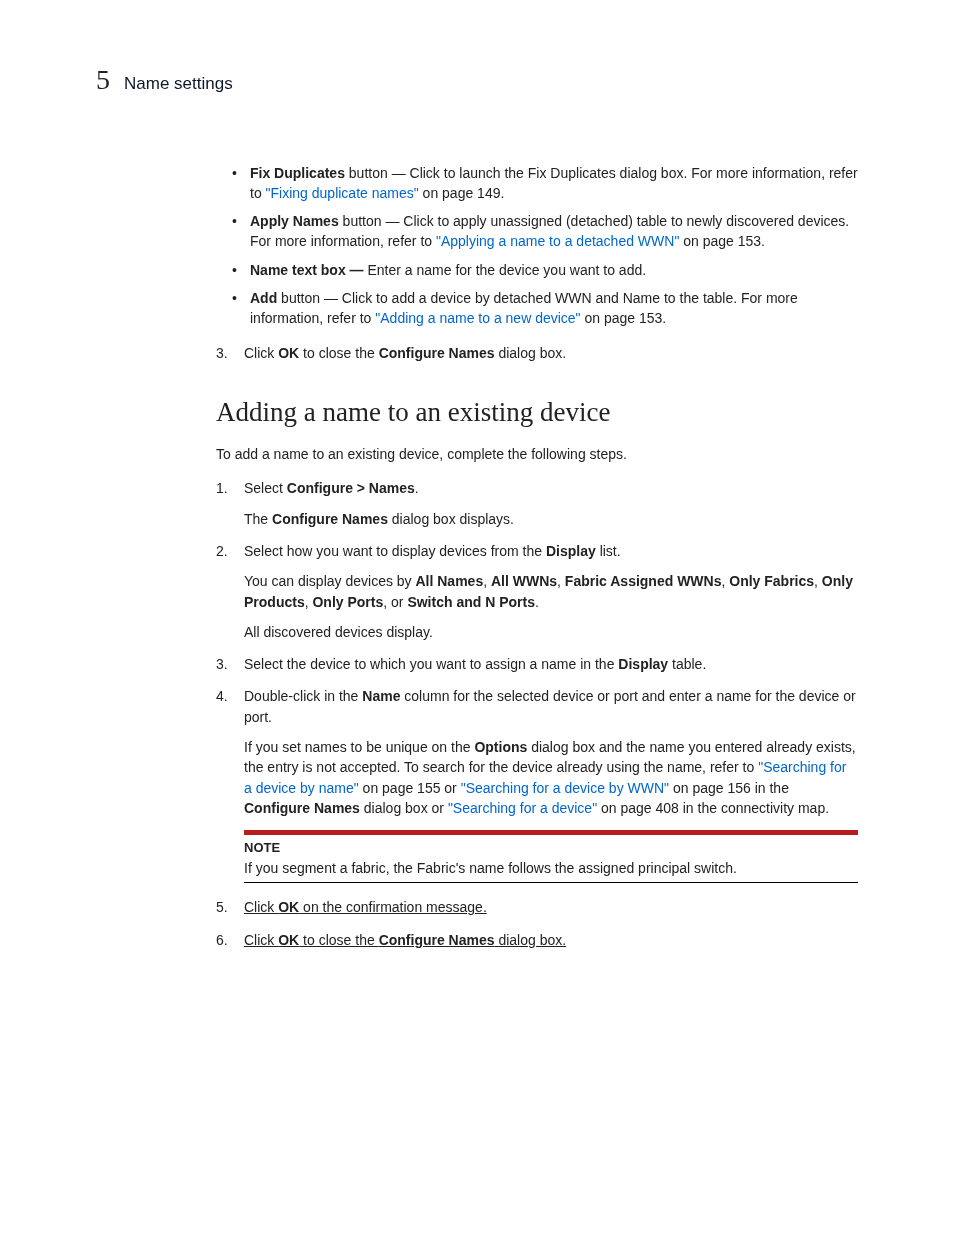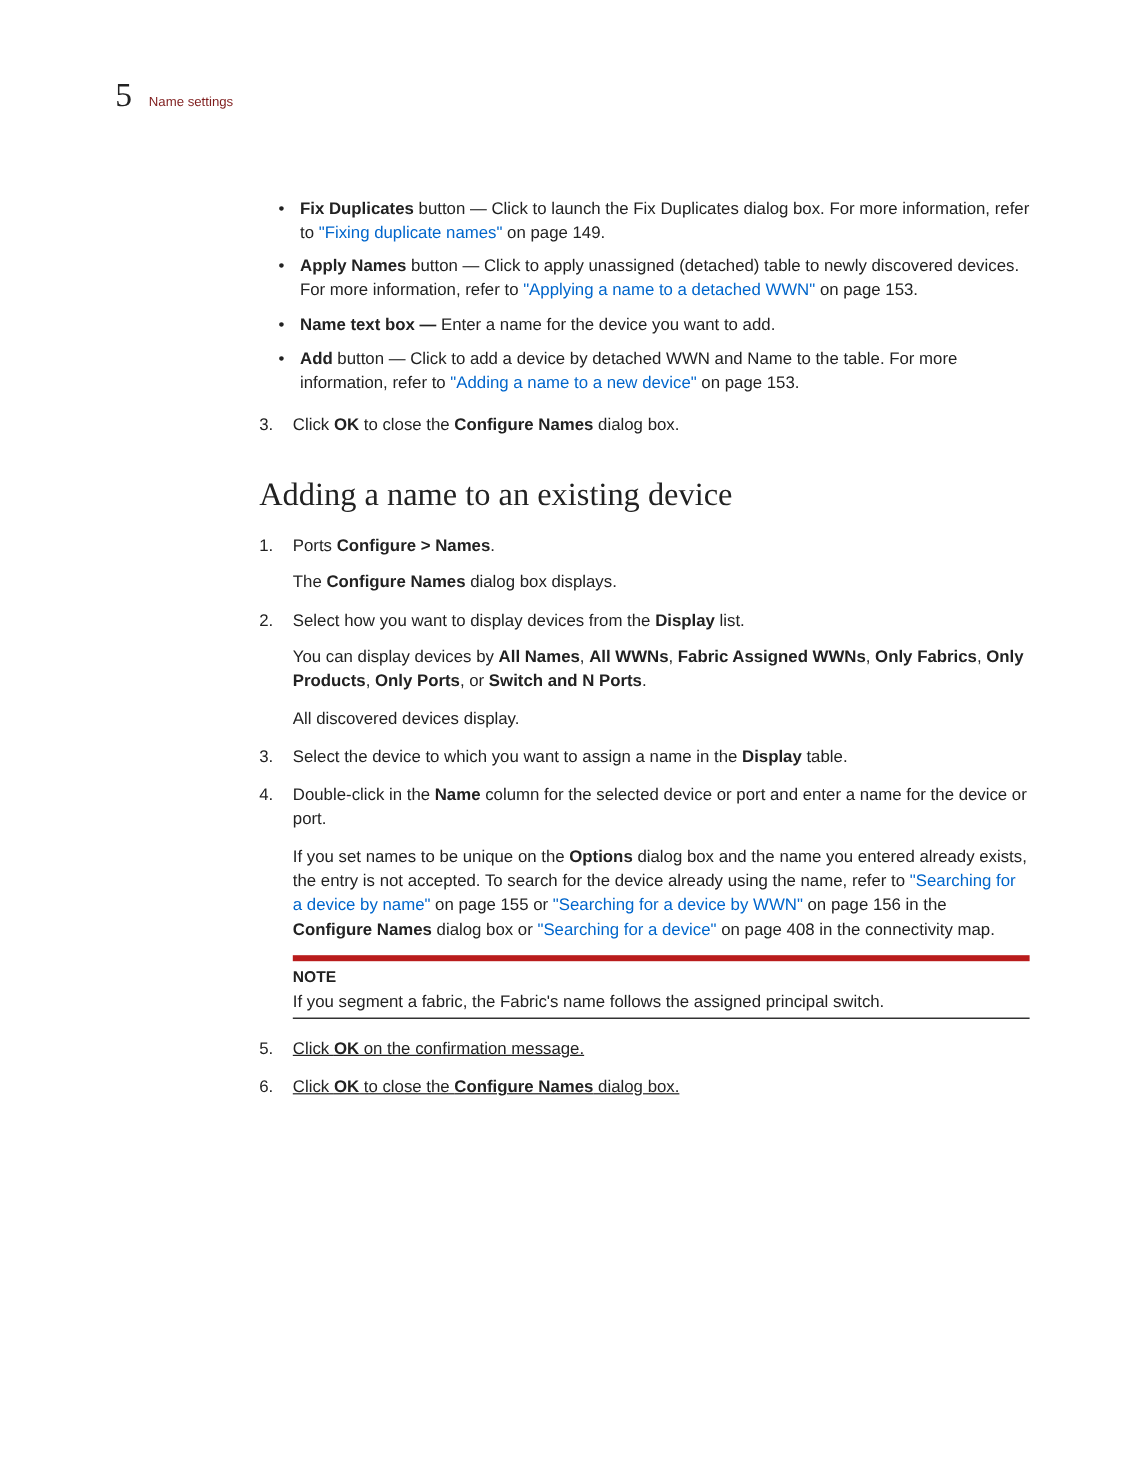--- a/index.html
+++ b/index.html
@@ -18,22 +18,22 @@
     align-items: baseline;
     gap: 14px;
     margin-bottom: 62px;
   }
   .chapnum {
     font-family: Georgia, 'Times New Roman', serif;
     font-size: 28px;
     font-weight: normal;
   }
   .chaptitle {
-    font-size: 11px;
-    color: #7f1d1d;
+    font-size: 17px;
+    color: #0f172a;
   }
   .content {
     margin-left: 120px;
   }
   ul.bullets {
     list-style: none;
     padding-left: 34px;
     margin: 0 0 14px 0;
   }
   ul.bullets > li {
@@ -117,24 +117,25 @@
   </ul>
 
   <ol class="steps" start="3" style="counter-reset: step 2;">
     <li>
       <span>Click </span><span class="bold">OK</span><span> to close the </span><span class="bold">Configure Names</span><span> dialog box.</span>
     </li>
   </ol>
 
   <h2 class="section">Adding a name to an existing device</h2>
 
+  <p class="intro">To add a name to an existing device, complete the following steps.</p>
 
   <ol class="steps">
     <li>
-      <span>Ports </span><span class="bold">Configure &gt; Names</span><span>.</span>
+      <span>Select </span><span class="bold">Configure &gt; Names</span><span>.</span>
       <p><span>The </span><span class="bold">Configure Names</span><span> dialog box displays.</span></p>
     </li>
     <li>
       <span>Select how you want to display devices from the </span><span class="bold">Display</span><span> list.</span>
       <p>
         <span>You can display devices by </span><span class="bold">All Names</span><span>, </span><span class="bold">All WWNs</span><span>, </span><span class="bold">Fabric Assigned WWNs</span><span>, </span><span class="bold">Only Fabrics</span><span>, </span><span class="bold">Only Products</span><span>, </span><span class="bold">Only Ports</span><span>, or </span><span class="bold">Switch and N Ports</span><span>.</span>
       </p>
       <p>All discovered devices display.</p>
     </li>
     <li>

